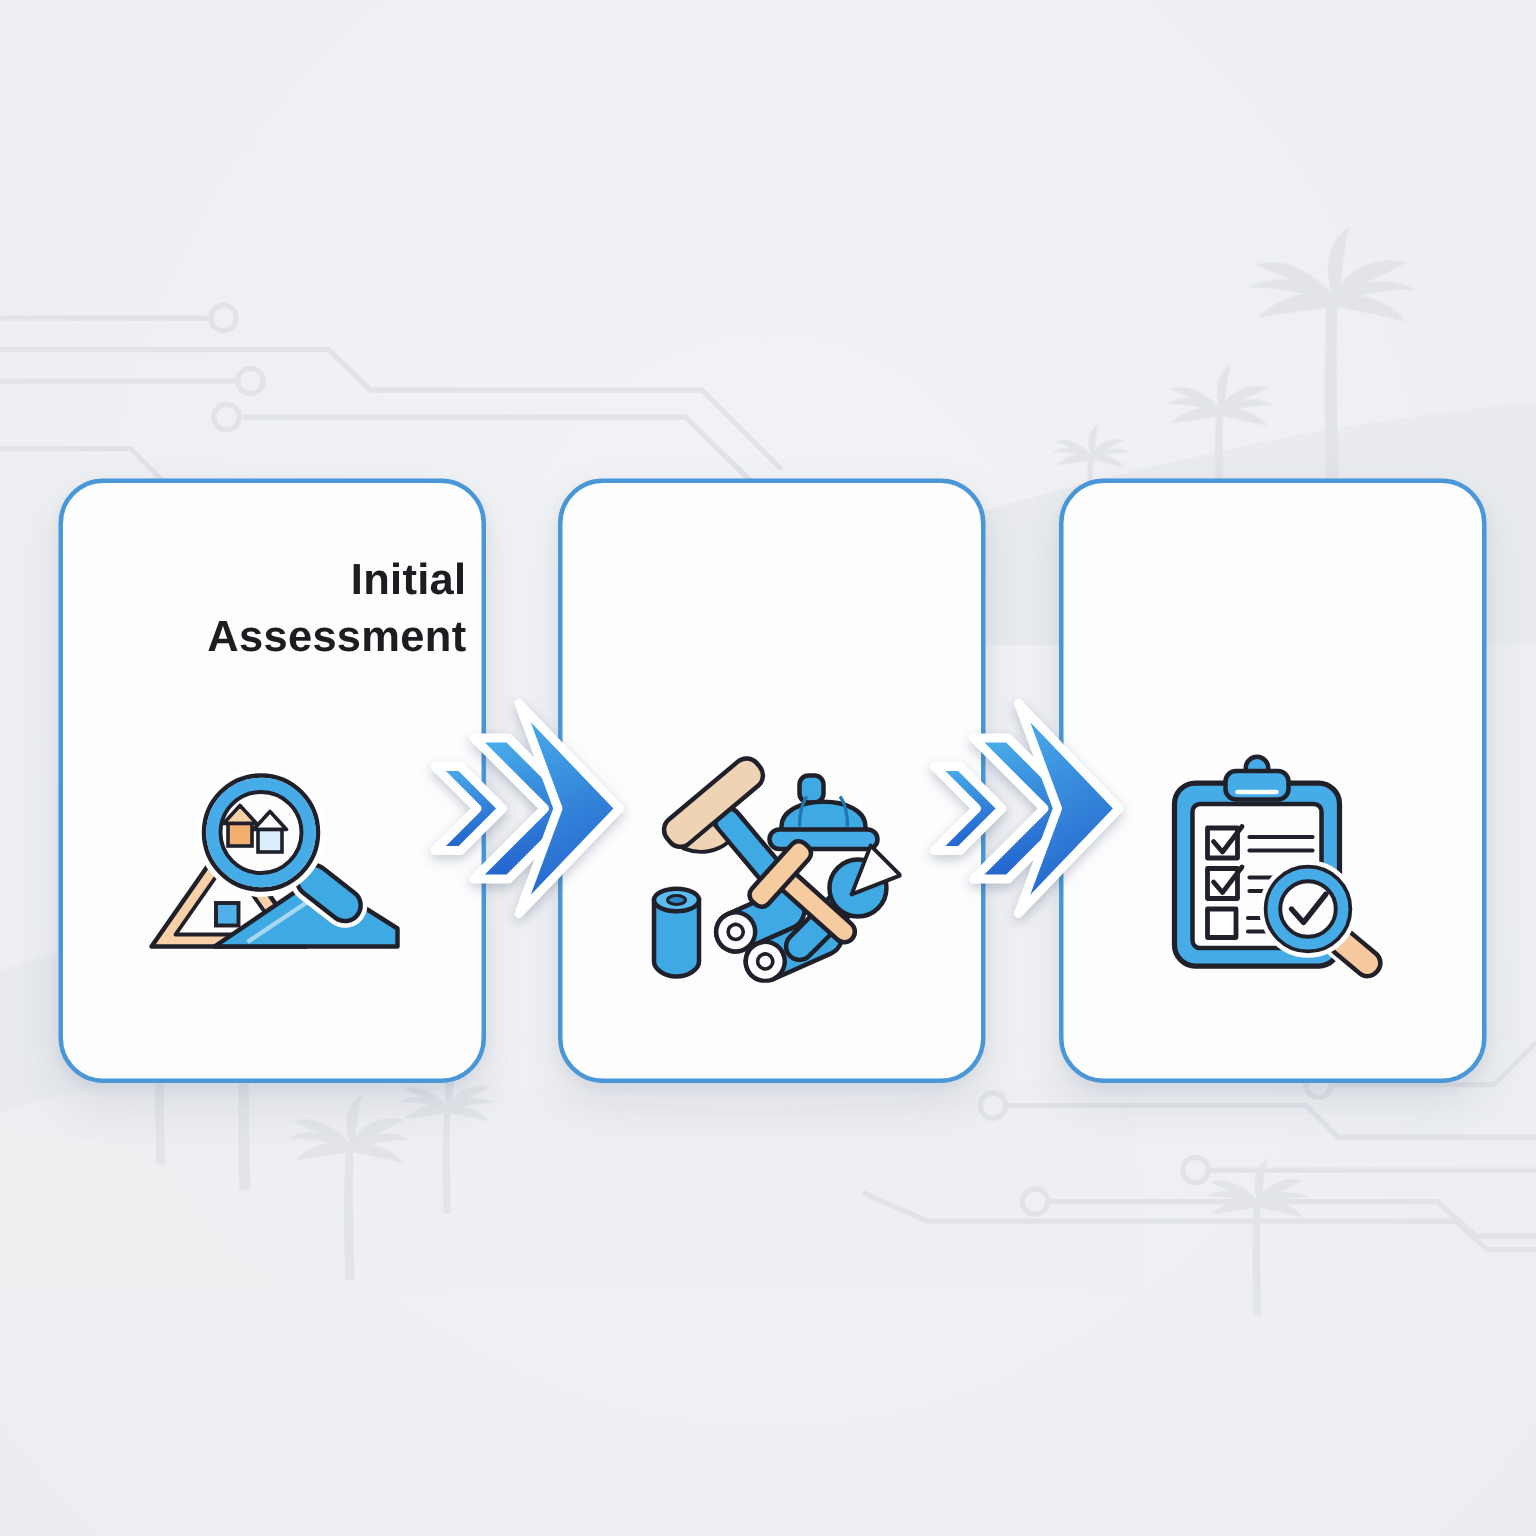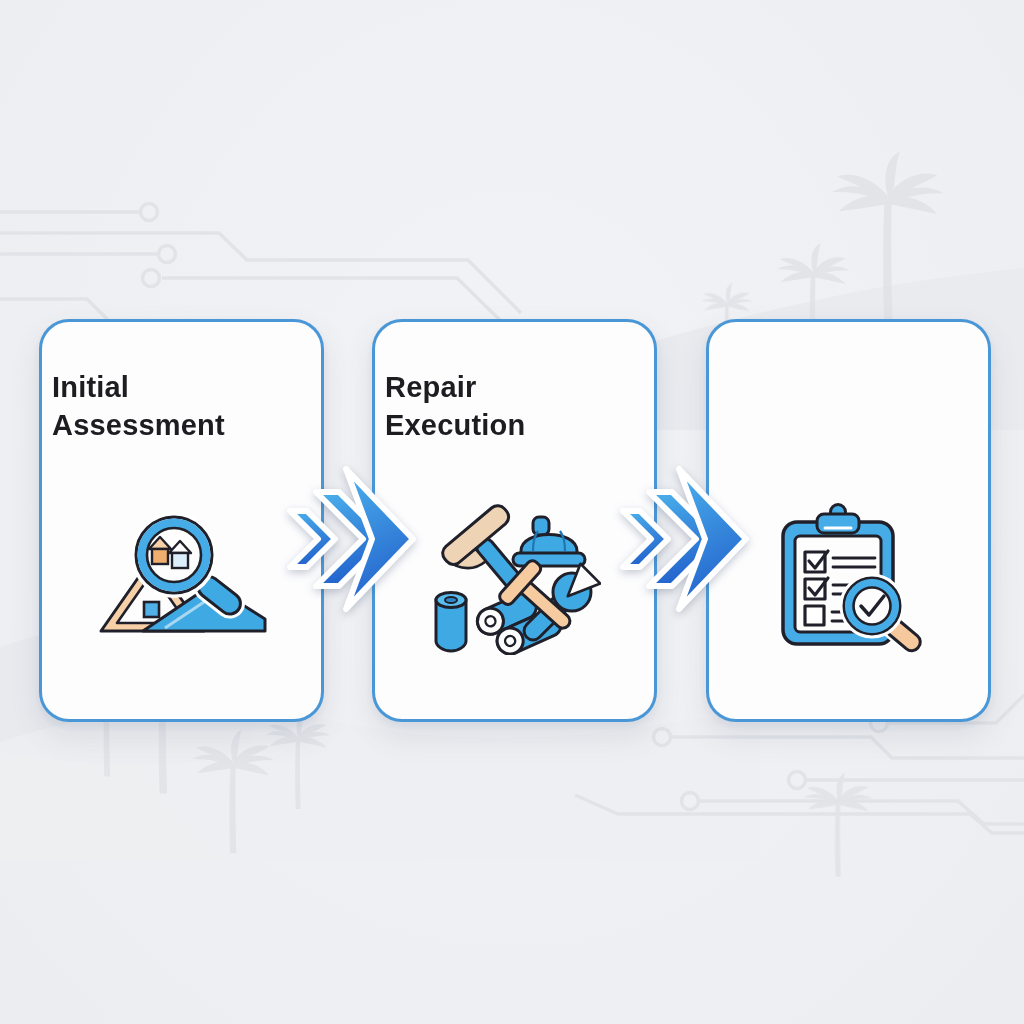--- a/index.html
+++ b/index.html
@@ -13,21 +13,21 @@
   .card{
     position:absolute;top:319px;width:285px;height:403px;
     background:#fdfdfe;border:3px solid #4a97d7;border-radius:30px;
     box-sizing:border-box;z-index:2;
     box-shadow:0 14px 30px rgba(70,90,120,0.12), 0 4px 10px rgba(70,90,120,0.07);
   }
   .card-1{left:39px;}
   .card-2{left:372px;}
   .card-3{left:706px;}
   .card-title{
-    margin:46px 10px 0;padding:0;text-align:left;
+    margin:46px 10px 0;padding:0;text-align:right;
     font-size:29px;line-height:38px;font-weight:700;color:#1d1d21;
     letter-spacing:0.2px;white-space:pre-line;
   }
   .icon-wrap{
     position:absolute;left:0;right:0;top:172px;height:170px;
     display:flex;align-items:center;justify-content:center;
   }
   .arrow{position:absolute;top:466px;z-index:5;filter:drop-shadow(0 3px 4px rgba(50,70,100,0.28));}
   .arrow-1{left:284px;}
   .arrow-2{left:617px;}
@@ -131,22 +131,20 @@
       </defs>
       <g stroke="#ffffff" stroke-width="6" stroke-linejoin="round" fill="url(#ag1)">
         <path d="M6,45 L23,45 L51,73 L23,101 L6,101 L34,73 Z"></path>
         <path d="M32,26 L55,26 L102,73 L55,120 L32,120 L79,73 Z"></path>
         <path d="M62,3 L129,73 L62,143 L88,73 Z"></path>
       </g>
     </svg>
   </div>
 
   <section class="card card-2">
-    <h2 class="card-title">Repair
-Execution</h2>
     <div class="icon-wrap">
       <svg width="172" height="152" viewBox="0 0 172 152" aria-hidden="true">
 
         <path d="M7,97 L7,138 C7,143 14,148 22,148 C30,148 37,143 37,138 L37,97 Z" fill="#3fa9e3" stroke="#20202b" stroke-width="3"></path>
         <ellipse cx="22" cy="97" rx="15" ry="7.5" fill="#5bbcee" stroke="#20202b" stroke-width="3"></ellipse>
         <ellipse cx="22" cy="97" rx="6" ry="3" fill="#2c86c7" stroke="#20202b" stroke-width="2"></ellipse>
 
         <g transform="rotate(-24 85 122)">
           <rect x="52" y="96" width="62" height="26" rx="13" fill="#3fa9e3" stroke="#20202b" stroke-width="3"></rect>
           <circle cx="65" cy="109" r="13" fill="#fdfdfe" stroke="#20202b" stroke-width="3"></circle>

